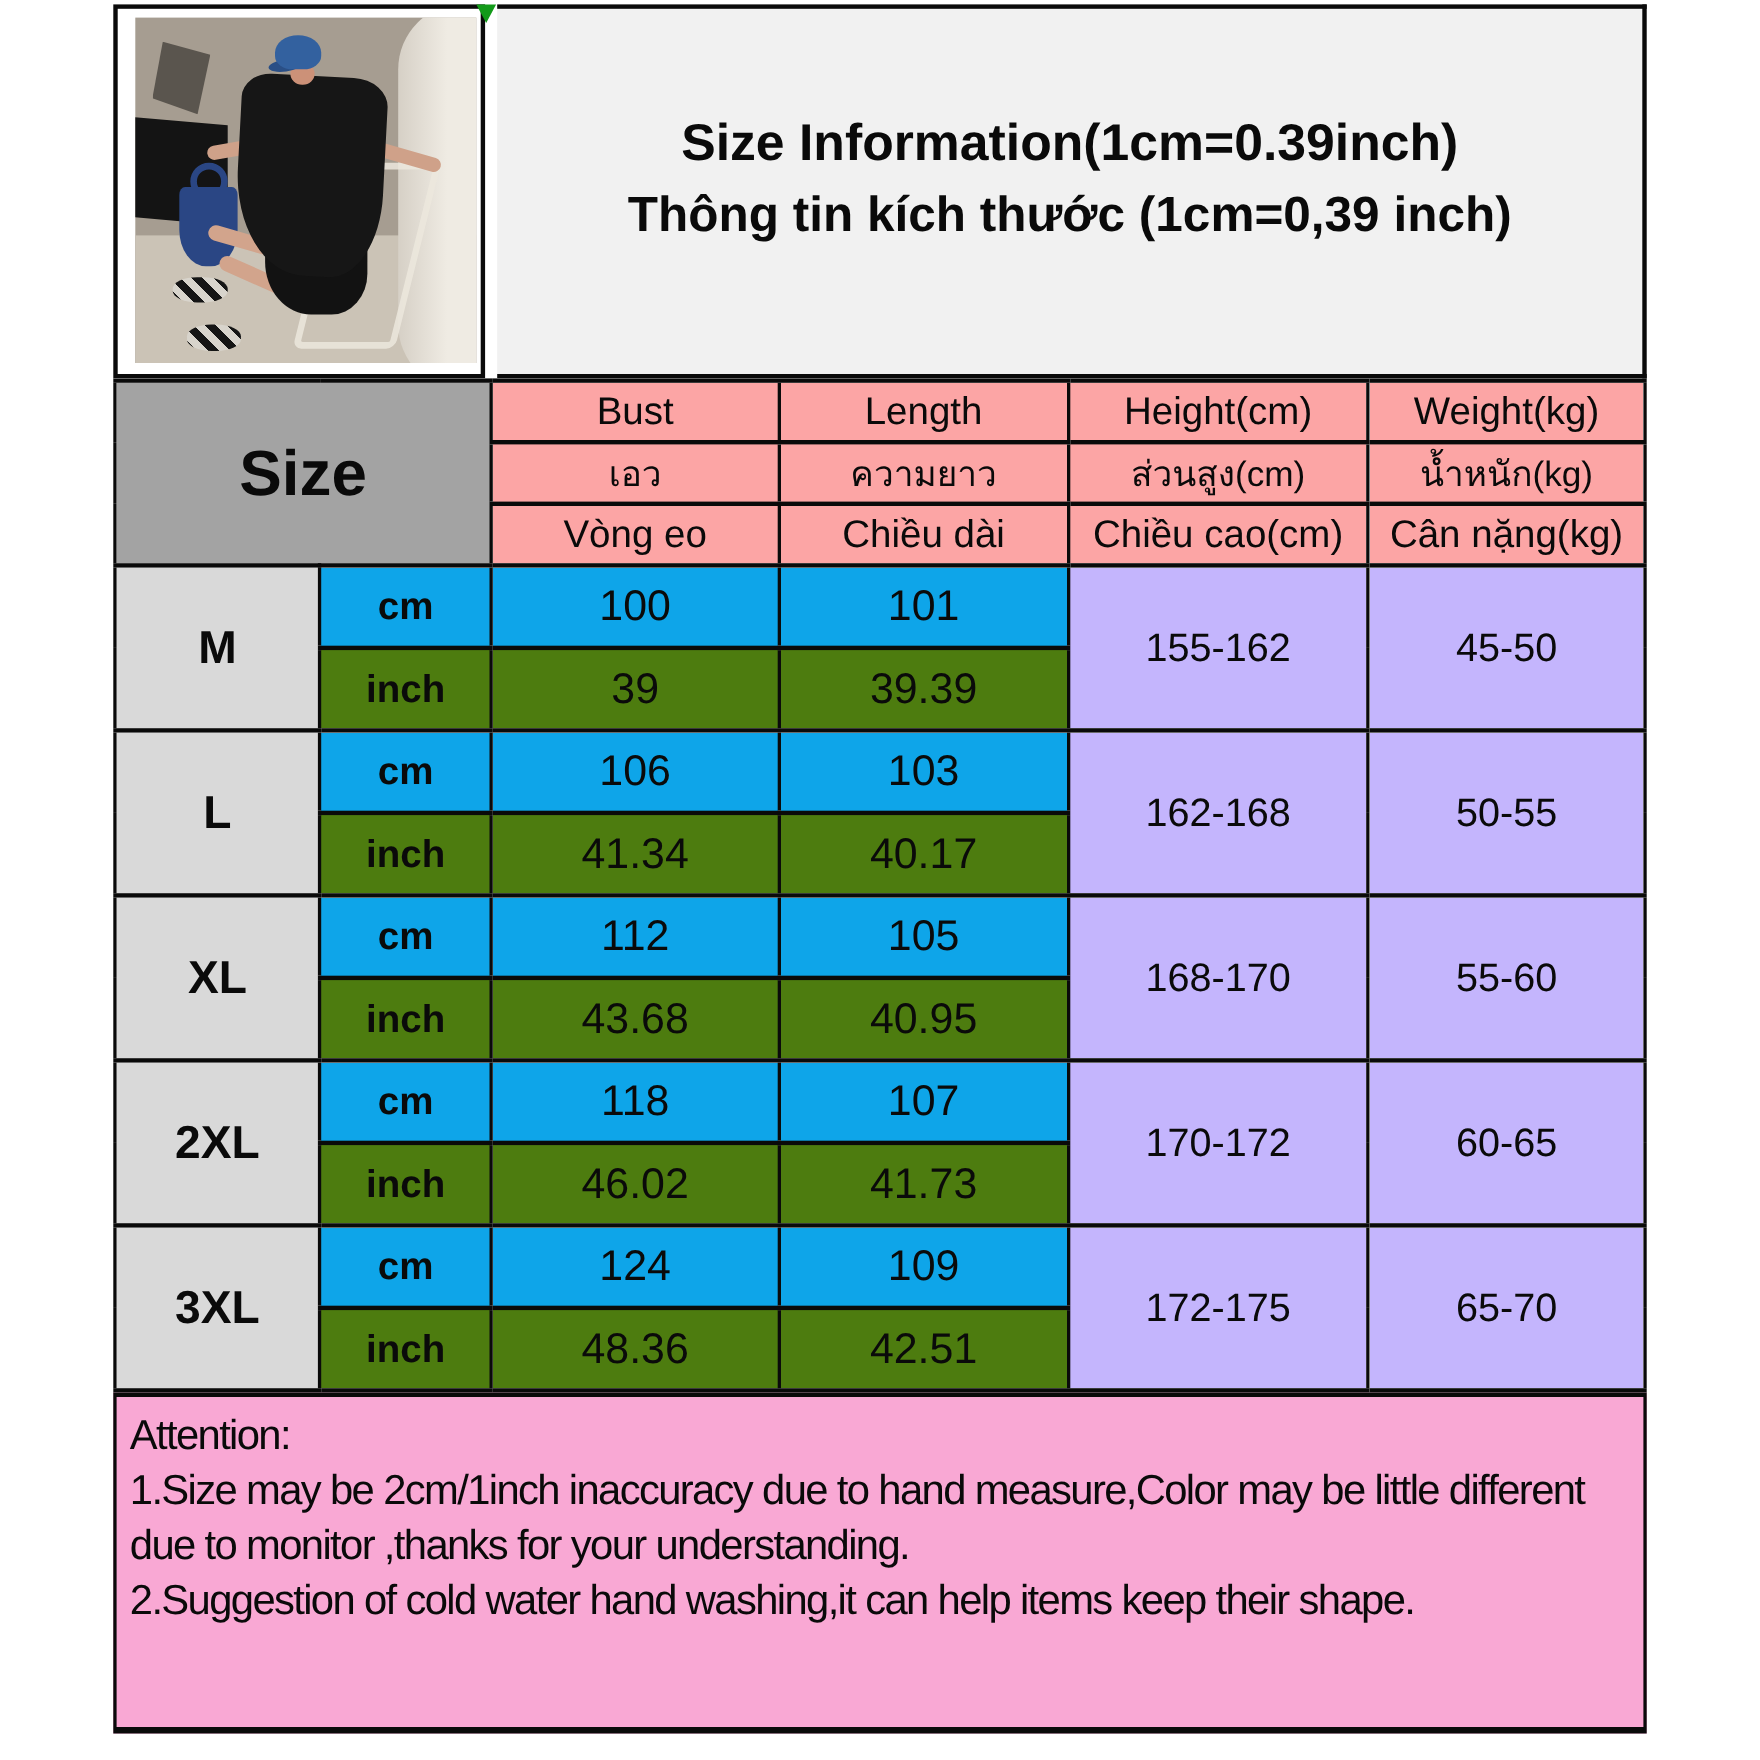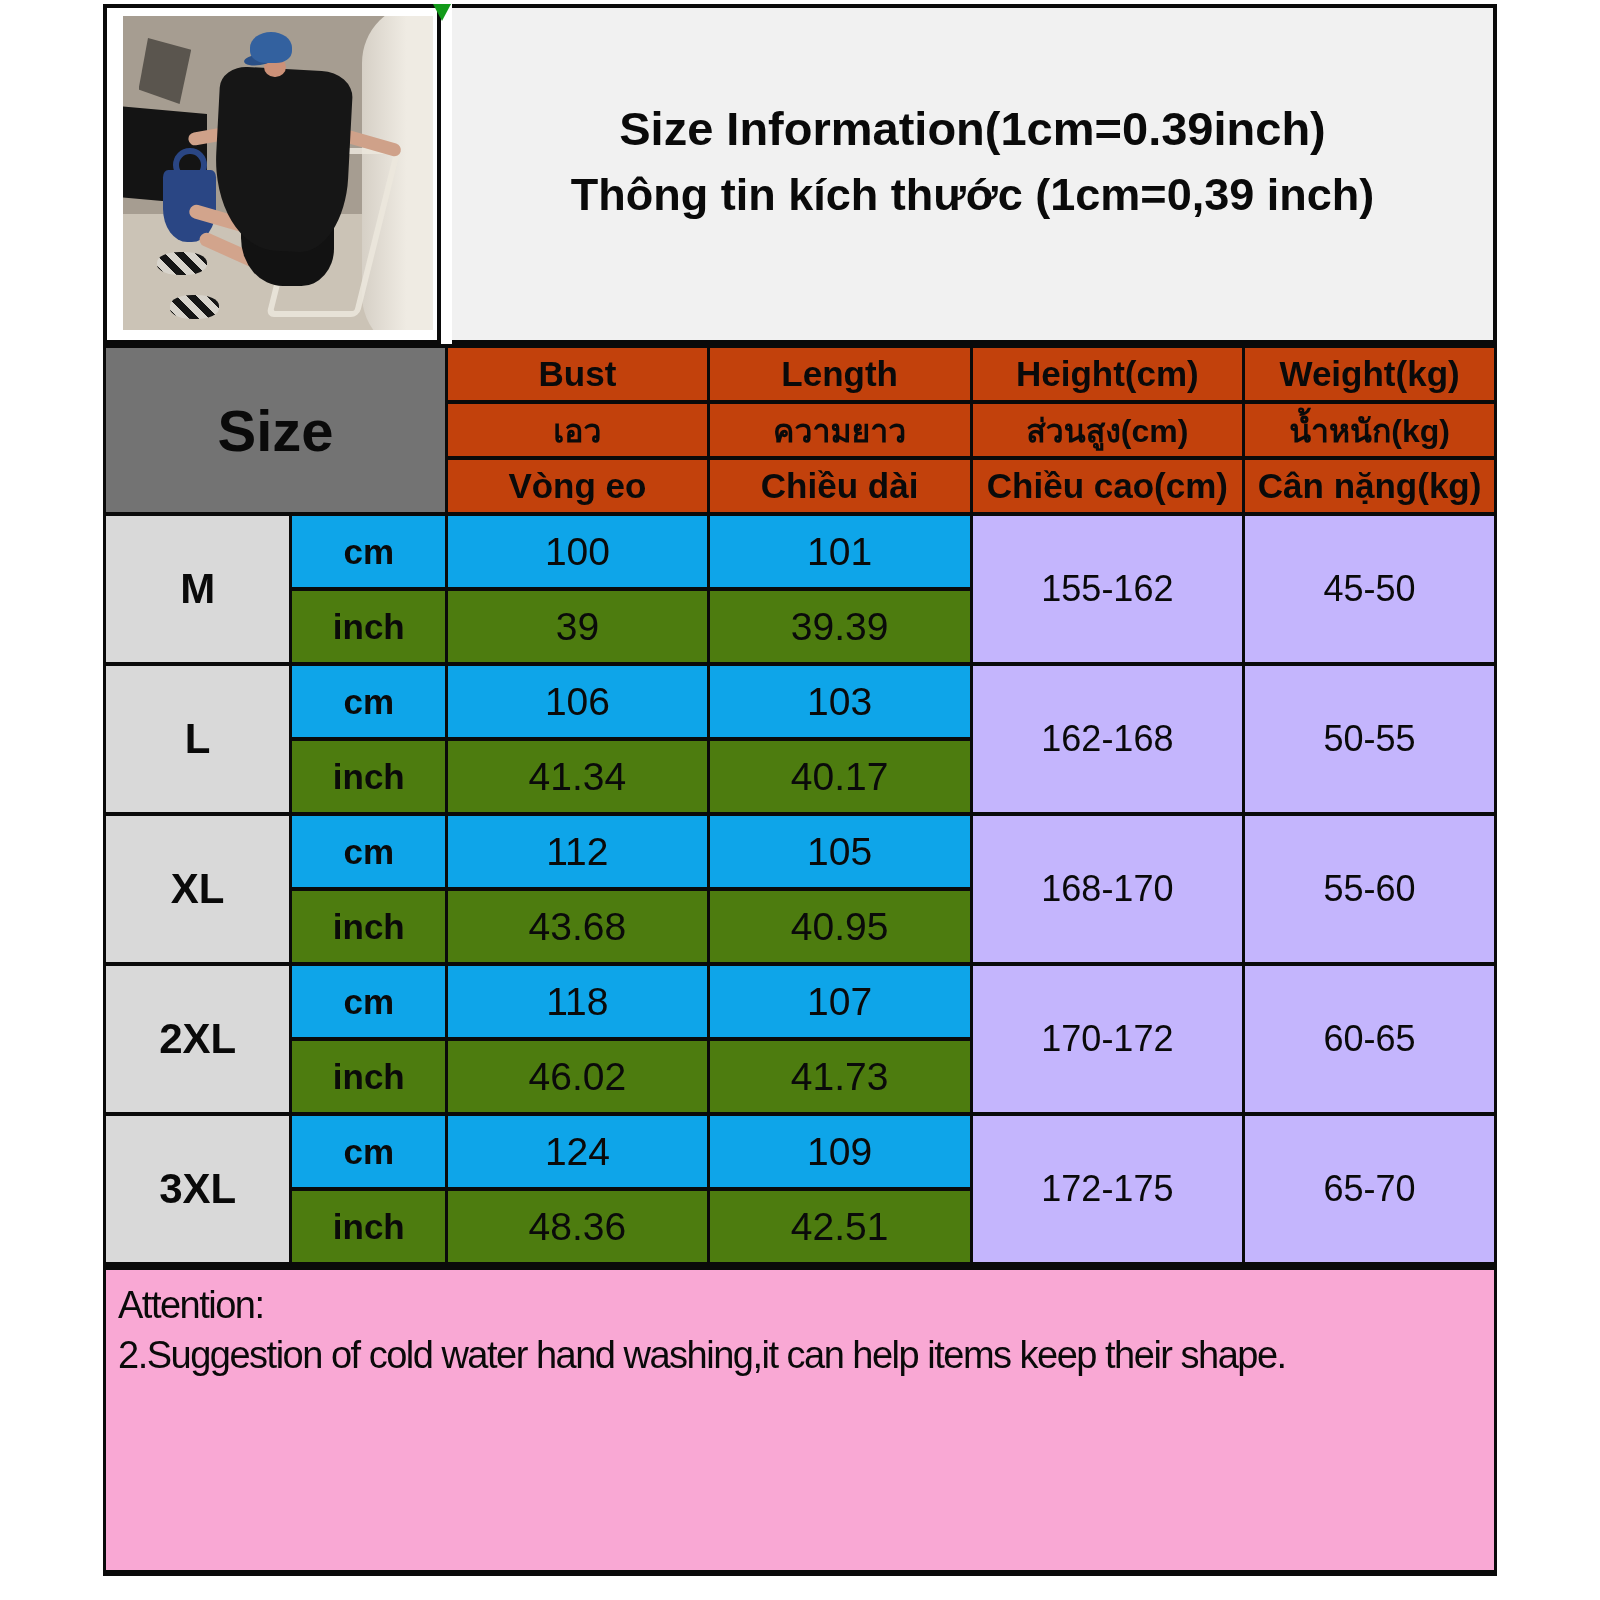--- a/index.html
+++ b/index.html
@@ -47,25 +47,25 @@
   .title-th{font-size:42px;font-weight:700;}
   .title-vi{font-size:45px;font-weight:700;}
   .green-tri{position:absolute;left:330px;top:0;width:0;height:0;
              border-left:9px solid transparent;border-right:9px solid transparent;
              border-top:17px solid #129a19;}
 
   
   table.size-table{width:100%;border-collapse:collapse;table-layout:fixed;}
   .size-table th,.size-table td{border:3px solid #0a0a0a;border-top-width:4px;border-bottom-width:4px;
       text-align:center;vertical-align:middle;padding:0;overflow:hidden;}
-  .hdr{background:#c2410c;font-weight:700;}
+  .hdr{background:#fca5a5;font-weight:400;}
   .hdr-en{font-size:35px;}
   .hdr-th{font-size:32px;}
   .hdr-vi{font-size:35px;}
-  .size-big{background:#737373;font-weight:700;font-size:58px;}
+  .size-big{background:#a3a3a3;font-weight:700;font-size:58px;}
   .size-cell{background:#d9d9d9;font-weight:700;font-size:42px;}
   .unit-cell{font-weight:700;font-size:35px;}
   .val{font-weight:400;font-size:39px;}
   .row-cm td.unit-cell,.row-cm td.val{background:#0ea5e9;}
   .row-inch td.unit-cell,.row-inch td.val{background:#4d7c0f;}
   .range-cell{background:#c4b5fd;font-weight:400;font-size:36px;}
   tr.hrow td,tr.hrow th{height:52px;}
   tr.drow td{height:71px;}
 
   
@@ -207,16 +207,17 @@
     <tr class="drow row-inch">
       <td class="unit-cell">inch</td>
       <td class="val">48.36</td>
       <td class="val">42.51</td>
     </tr>
   </tbody>
     </table>
 
   <div class="attention">
     <p>Attention:</p>
+    <p>1.Size may be 2cm/1inch inaccuracy due to hand measure,Color may be little different due to monitor ,thanks for your understanding.</p>
     <p>2.Suggestion of cold water hand washing,it can help items keep their shape.</p>
   </div>
 
 </div>
 
 </body></html>

